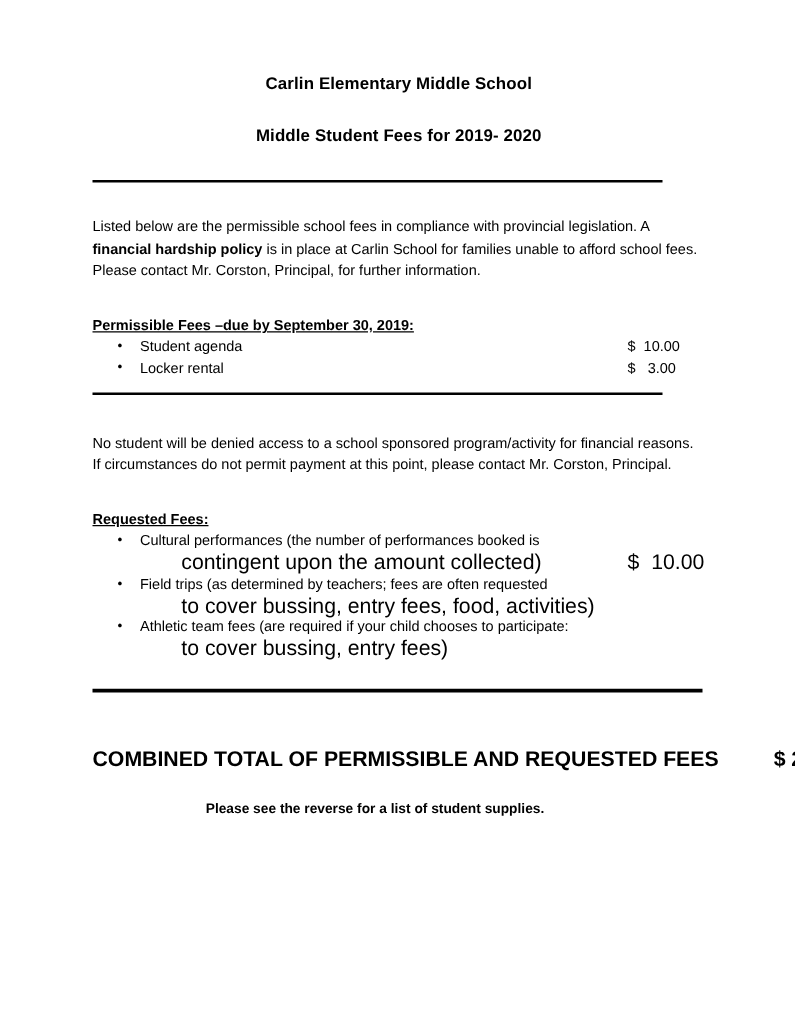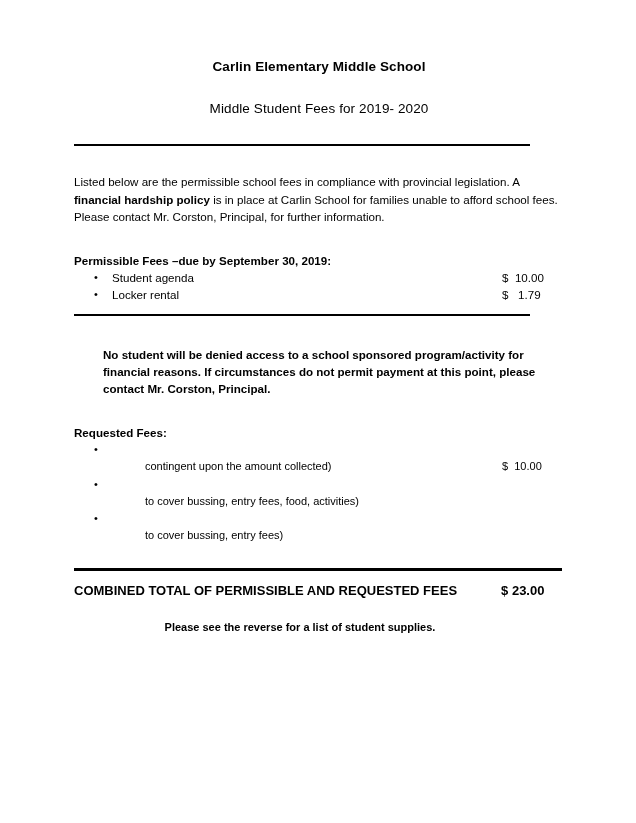--- a/index.html
+++ b/index.html
@@ -35,21 +35,21 @@
     text-align: center;
   }
   .doc-title {
     font-size: 13.5px;
     font-weight: bold;
     letter-spacing: 0.1px;
     line-height: 1.2;
   }
   .doc-subtitle {
     font-size: 13.5px;
-    font-weight: normal;
+    font-weight: bold;
     letter-spacing: 0.1px;
     line-height: 1.2;
     margin-top: 26px;
   }
 
   
   .rule {
     border: 0;
     border-top: 2px solid #000;
     margin: 0;
@@ -64,30 +64,30 @@
   }
 
   
   .para {
     font-size: 11.6px;
     line-height: 17.2px;
     margin: 0;
   }
   .para-intro { margin-top: 27px; }
   .para-bold {
-    font-weight: bold;
+    font-weight: normal;
     margin-top: 30px;
-    margin-left: 29px;
   }
   .para-closing { margin-top: 25px; }
   .bold { font-weight: bold; }
 
   .section-head {
     font-size: 11.6px;
     font-weight: bold;
+    text-decoration: underline;
     line-height: 17.2px;
     margin: 0;
   }
   .section-head-permissible { margin-top: 27px; }
   .section-head-requested { margin-top: 27px; }
 
   
   .fee-list {
     list-style: none;
     margin: 0;
@@ -116,35 +116,35 @@
   .fee-price {
     flex: 0 0 auto;
     width: 62px;
     text-align: left;
     margin-left: auto;
     white-space: pre;
     font-variant-numeric: tabular-nums;
   }
   .fee-cont {
     padding-left: 71px;
-    font-size: 11px;
+    font-size: 17px;
     line-height: 17.2px;
   }
   .fee-cont-row {
     display: flex;
     align-items: baseline;
     justify-content: space-between;
   }
 
   
   .total-row {
     display: flex;
     align-items: baseline;
-    margin-top: 12px;
-    font-size: 13px;
+    margin-top: 44px;
+    font-size: 17px;
     font-weight: bold;
   }
   .total-label { flex: 0 0 auto; }
   .total-price {
     margin-left: 44px;
     white-space: pre;
   }
 
   .centered-note {
     text-align: center;
@@ -177,49 +177,52 @@
         <span class="fee-bullet">•</span>
         <span class="fee-row">
           <span class="fee-label">Student agenda</span>
           <span class="fee-price">$  10.00</span>
         </span>
       </li>
       <li class="fee-item">
         <span class="fee-bullet">•</span>
         <span class="fee-row">
           <span class="fee-label">Locker rental</span>
-          <span class="fee-price">$   1.79</span>
+          <span class="fee-price">$   3.00</span>
         </span>
       </li>
     </ul>
 
     <hr class="rule rule-mid">
 
     <p class="para para-bold">No student will be denied access to a school sponsored program/activity for financial reasons.   If circumstances do not permit payment at this point, please contact Mr. Corston, Principal.</p>
 
     <div class="section-head section-head-requested">Requested Fees:</div>
 
     <ul class="fee-list">
       <li class="fee-item">
         <span class="fee-bullet">•</span>
+        <span>Cultural performances (the number of performances booked is</span>
       </li>
       <li class="fee-cont">
         <span class="fee-cont-row">
           <span>contingent upon the amount collected)</span>
           <span class="fee-price">$  10.00</span>
         </span>
       </li>
       <li class="fee-item">
         <span class="fee-bullet">•</span>
+        <span>Field trips (as determined by teachers; fees are often requested</span>
       </li>
       <li class="fee-cont">
         <span>to cover bussing, entry fees, food, activities)</span>
       </li>
       <li class="fee-item">
         <span class="fee-bullet">•</span>
+        <span>Athletic team fees (are required if your child chooses to participate:</span>
       </li>
       <li class="fee-cont">
         <span>to cover bussing, entry fees)</span>
       </li>
     </ul>
 
     <hr class="rule rule-thick">
 
     <div class="total-row">
       <span class="total-label">COMBINED TOTAL OF PERMISSIBLE AND REQUESTED FEES</span>

